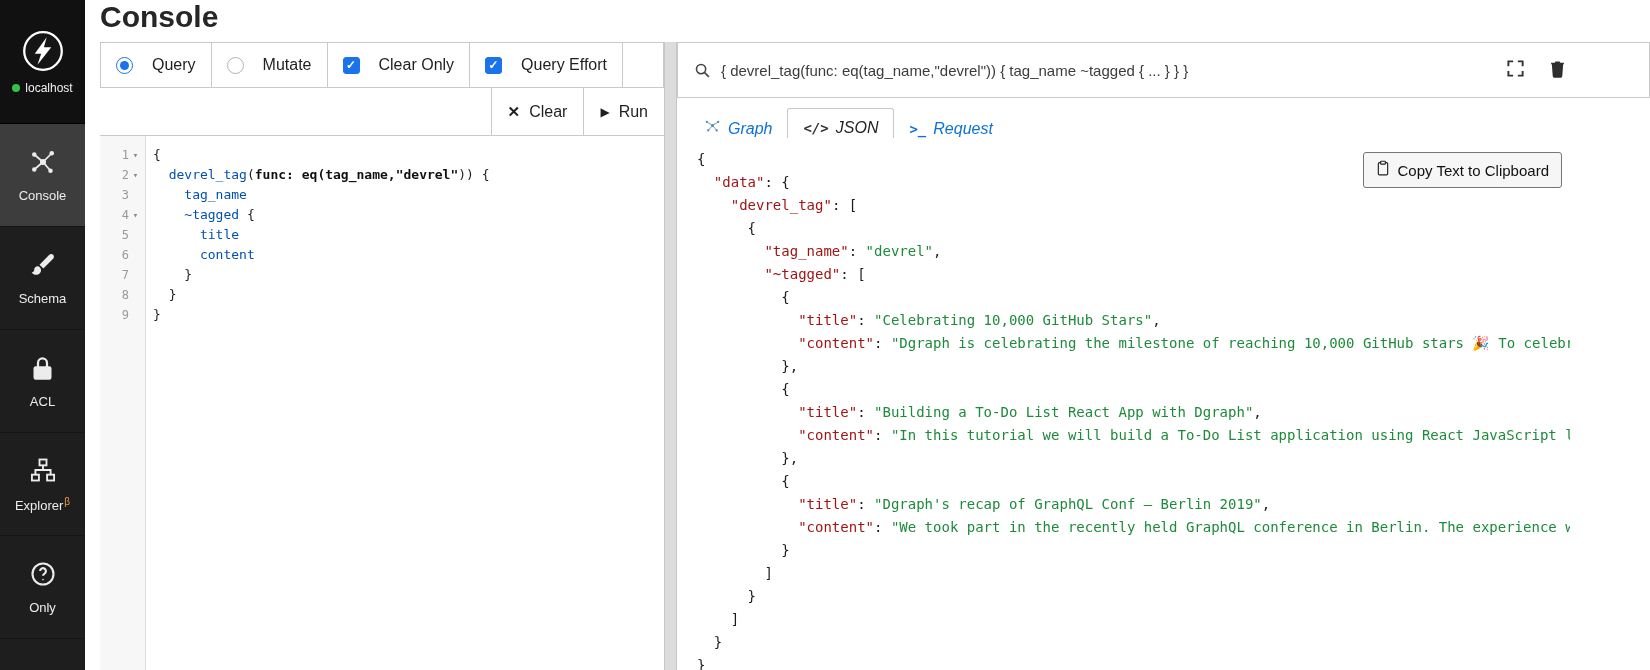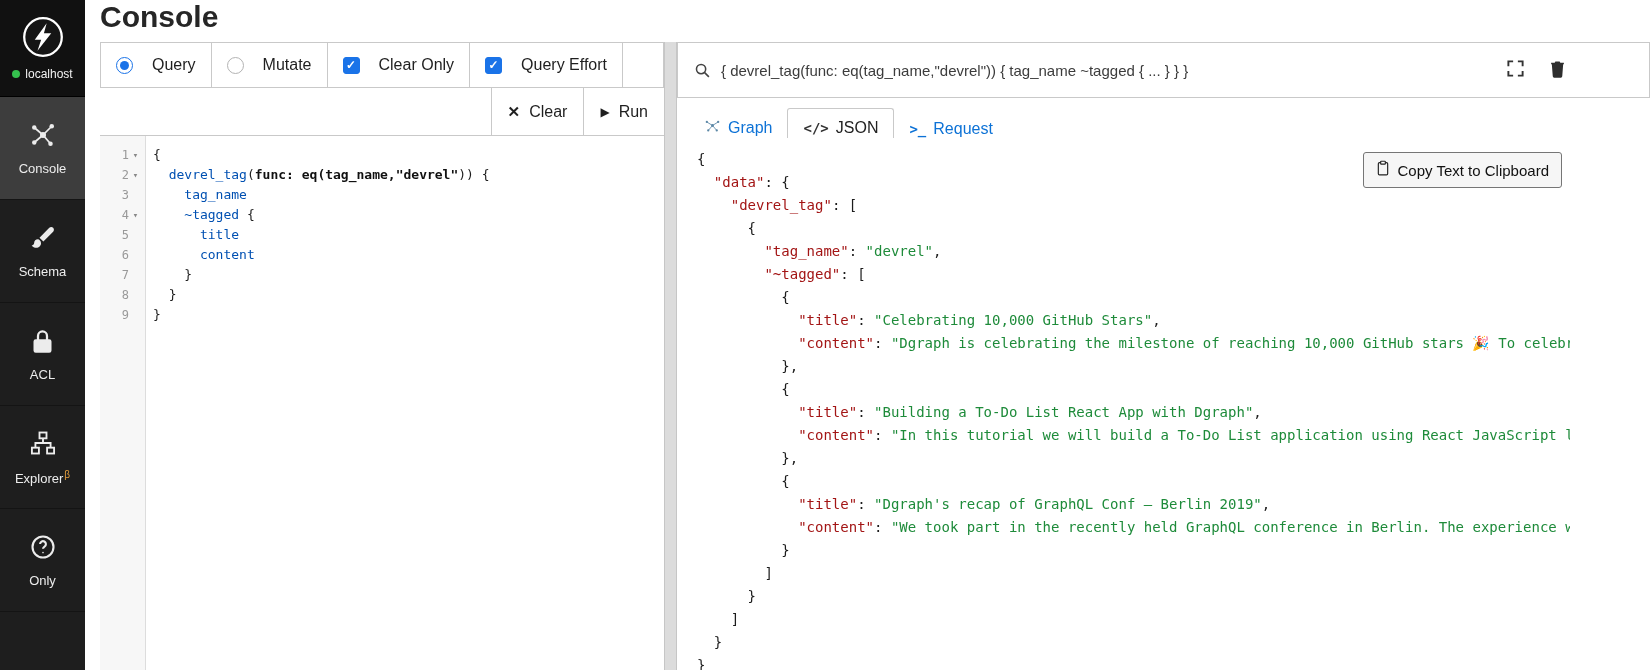--- a/index.html
+++ b/index.html
@@ -6,21 +6,21 @@
   :root{
     --accent:#1a73e8; --link:#0d72d6; --ed-id:#0050b2; --jkey:#a31515; --jstr:#1e8b3a;
     --sbg:#1e1e1e; --sact:#3d3d3d; --status:#35c14e; --border:#c9c9c9;
   }
   html,body{width:1650px;height:670px;overflow:hidden;background:#fff;
     font-family:"Liberation Sans",sans-serif;color:#222;}
   .screen{position:relative;width:1650px;height:670px;}
 
   
   .sidebar{position:absolute;left:0;top:0;width:85px;height:670px;background:var(--sbg);}
-  .logo-block{height:97px;background:#111;display:flex;flex-direction:column;align-items:center;
+  .logo-block{height:124px;background:#111;display:flex;flex-direction:column;align-items:center;
     justify-content:center;gap:4px;border-bottom:1px solid #000;cursor:pointer;}
   .host{display:flex;align-items:center;gap:5px;color:#f2f2f2;font-size:12px;}
   .dot{width:8px;height:8px;border-radius:50%;background:var(--status);}
   .nav-item{height:103px;display:flex;flex-direction:column;align-items:center;justify-content:center;
     gap:11px;border-bottom:1px solid #141414;cursor:pointer;background:var(--sbg);}
   .nav-item.active{background:var(--sact);}
   .nav-label{color:#ededed;font-size:13px;}
   .badge{color:#e39d3c;font-size:10px;vertical-align:super;margin-left:1px;}
   .nav-icon{display:flex;align-items:center;justify-content:center;height:30px;}
 
@@ -65,22 +65,22 @@
 
   
   .right-panel{position:absolute;left:677px;top:42px;right:0;bottom:0;background:#fff;}
   .querybar{height:56px;border:1px solid var(--border);display:flex;align-items:center;padding-left:16px;background:#fff;}
   .qicon{display:flex;align-items:center;flex:none;}
   .preview{font-size:15px;color:#3c3c3c;margin-left:10px;white-space:nowrap;overflow:hidden;}
   .qb-actions{margin-left:auto;display:flex;align-items:center;gap:24px;padding-right:83px;}
   .qbtn{display:flex;align-items:center;cursor:pointer;background:none;border:none;}
 
   .tabs{height:50px;display:flex;align-items:flex-end;padding-left:12px;border-bottom:1px solid var(--border);background:#fff;}
-  .tab{display:flex;align-items:center;gap:7px;padding:10px 15px;font-size:16px;color:var(--link);
-    margin-bottom:-1px;cursor:pointer;background:transparent;white-space:nowrap;}
+  .tab{display:flex;align-items:flex-end;gap:7px;padding:10px 15px;font-size:16px;color:var(--link);
+    margin-bottom:-1px;cursor:pointer;background:transparent;white-space:nowrap;font-style:italic;}
   .tab.active{border:1px solid var(--border);border-bottom:1px solid #fff;color:#222;background:#fff;
     border-radius:3px 3px 0 0;}
   .txticon{font-family:"DejaVu Sans Mono",monospace;font-weight:bold;font-size:14px;}
   .txticon.dark{color:#333;}
   .txticon.blue{color:var(--link);}
 
   .json-area{position:absolute;top:96px;left:0;right:0;bottom:0;background:#fff;}
   .json-pre{position:absolute;left:20px;top:10px;right:80px;bottom:0;overflow:hidden;
     font-family:"DejaVu Sans Mono",monospace;font-size:14px;line-height:23px;}
   .jl{height:23px;white-space:pre;}

